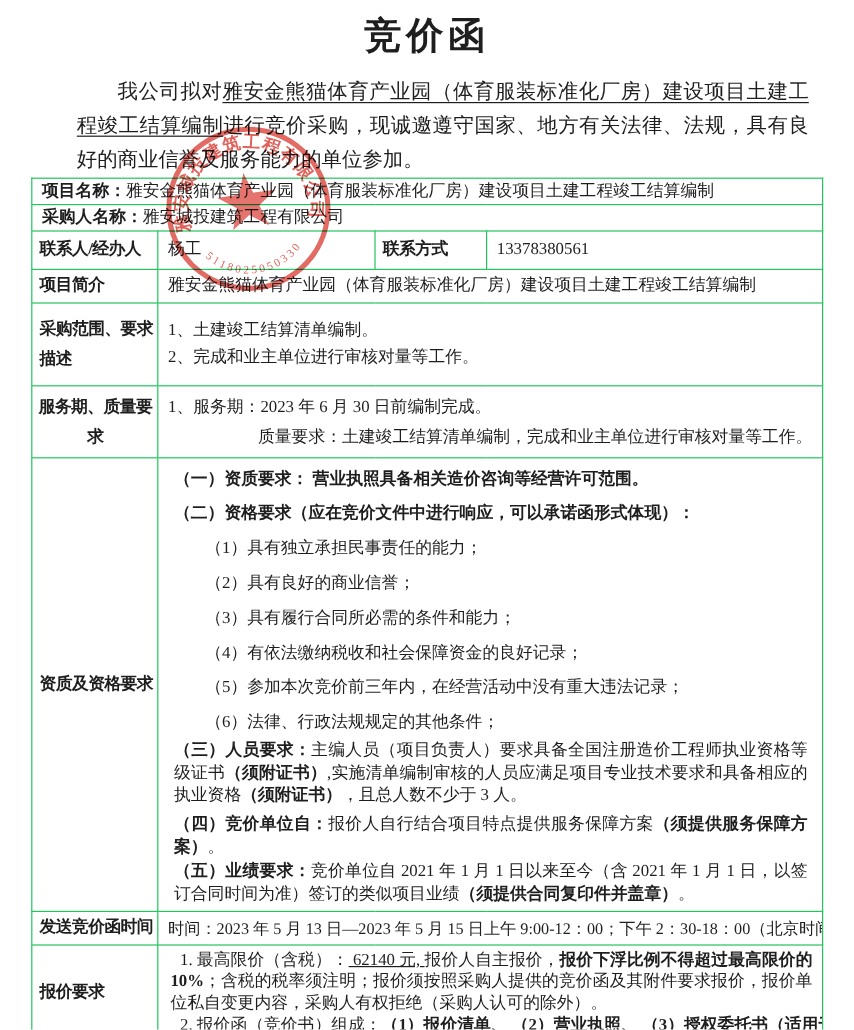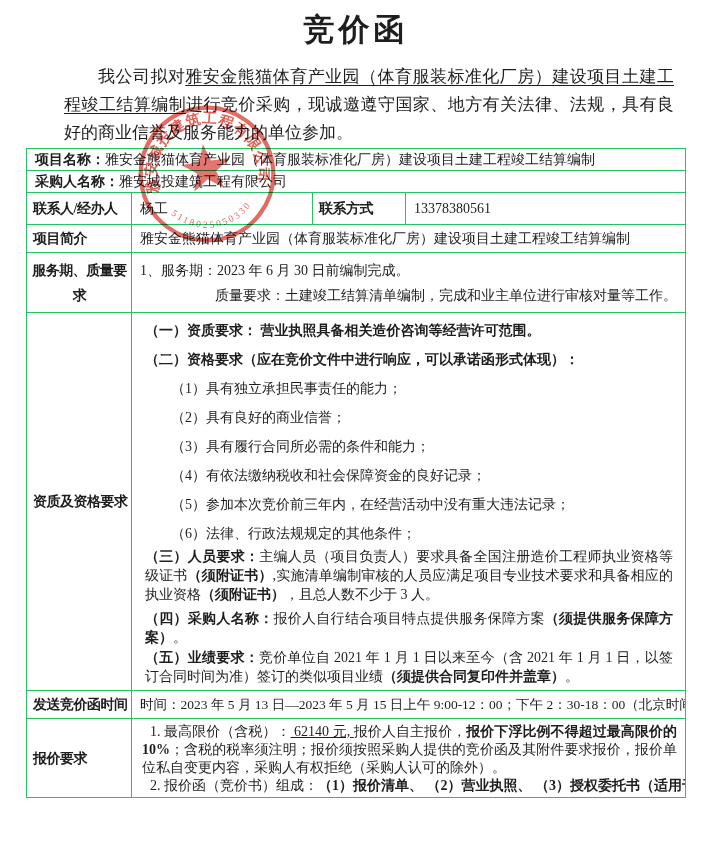--- a/index.html
+++ b/index.html
@@ -92,40 +92,47 @@
     <tr class="r3">
       <td class="lab">联系人/经办人</td>
       <td>杨工</td>
       <td class="lab">联系方式</td>
       <td>13378380561</td>
     </tr>
     <tr class="r4">
       <td class="lab">项目简介</td>
       <td colspan="3">雅安金熊猫体育产业园（体育服装标准化厂房）建设项目土建工程竣工结算编制</td>
     </tr>
+    <tr class="r5">
+      <td class="lab">采购范围、要求描述</td>
+      <td colspan="3" class="cell-lines">
+          <div class="ln">1、土建竣工结算清单编制。</div>
+          <div class="ln">2、完成和业主单位进行审核对量等工作。</div>
+        </td>
+    </tr>
     <tr class="r6">
       <td class="lab">服务期、质量要求</td>
       <td colspan="3" class="cell-lines">
           <div class="ln">1、服务期：2023 年 6 月 30 日前编制完成。</div>
           <div class="ln">质量要求：土建竣工结算清单编制，完成和业主单位进行审核对量等工作。</div>
         </td>
     </tr>
     <tr class="r7">
       <td class="lab">资质及资格要求</td>
       <td colspan="3" class="req">
           <div class="ritem"><span class="b">（一）资质要求： 营业执照具备相关造价咨询等经营许可范围。</span></div>
           <div class="ritem"><span class="b">（二）资格要求（应在竞价文件中进行响应，可以承诺函形式体现）：</span></div>
           <div class="ritem"><span>（1）具有独立承担民事责任的能力；</span></div>
           <div class="ritem"><span>（2）具有良好的商业信誉；</span></div>
           <div class="ritem"><span>（3）具有履行合同所必需的条件和能力；</span></div>
           <div class="ritem"><span>（4）有依法缴纳税收和社会保障资金的良好记录；</span></div>
           <div class="ritem"><span>（5）参加本次竞价前三年内，在经营活动中没有重大违法记录；</span></div>
           <div class="ritem"><span>（6）法律、行政法规规定的其他条件；</span></div>
           <div class="ritem"><span class="b">（三）人员要求：</span><span>主编人员（项目负责人）要求具备全国注册造价工程师执业资格等级证书</span><span class="b">（须附证书）</span><span>,实施清单编制审核的人员应满足项目专业技术要求和具备相应的执业资格</span><span class="b">（须附证书）</span><span>，且总人数不少于 3 人。</span></div>
-          <div class="ritem"><span class="b">（四）采购人名称：</span><span>报价人自行结合项目特点提供服务保障方案</span><span class="b">（须提供服务保障方案）</span><span>。</span></div>
+          <div class="ritem"><span class="b">（四）竞价单位自：</span><span>报价人自行结合项目特点提供服务保障方案</span><span class="b">（须提供服务保障方案）</span><span>。</span></div>
           <div class="ritem"><span class="b">（五）业绩要求：</span><span>竞价单位自 2021 年 1 月 1 日以来至今（含 2021 年 1 月 1 日，以签订合同时间为准）签订的类似项目业绩</span><span class="b">（须提供合同复印件并盖章）</span><span>。</span></div>
         </td>
     </tr>
     <tr class="r8">
       <td class="lab">发送竞价函时间</td>
       <td colspan="3" class="val">时间：2023 年 5 月 13 日—2023 年 5 月 15 日上午 9:00-12：00；下午 2：30-18：00（北京时间）。</td>
     </tr>
     <tr class="r9">
       <td class="lab">报价要求</td>
       <td colspan="3" class="quote">

